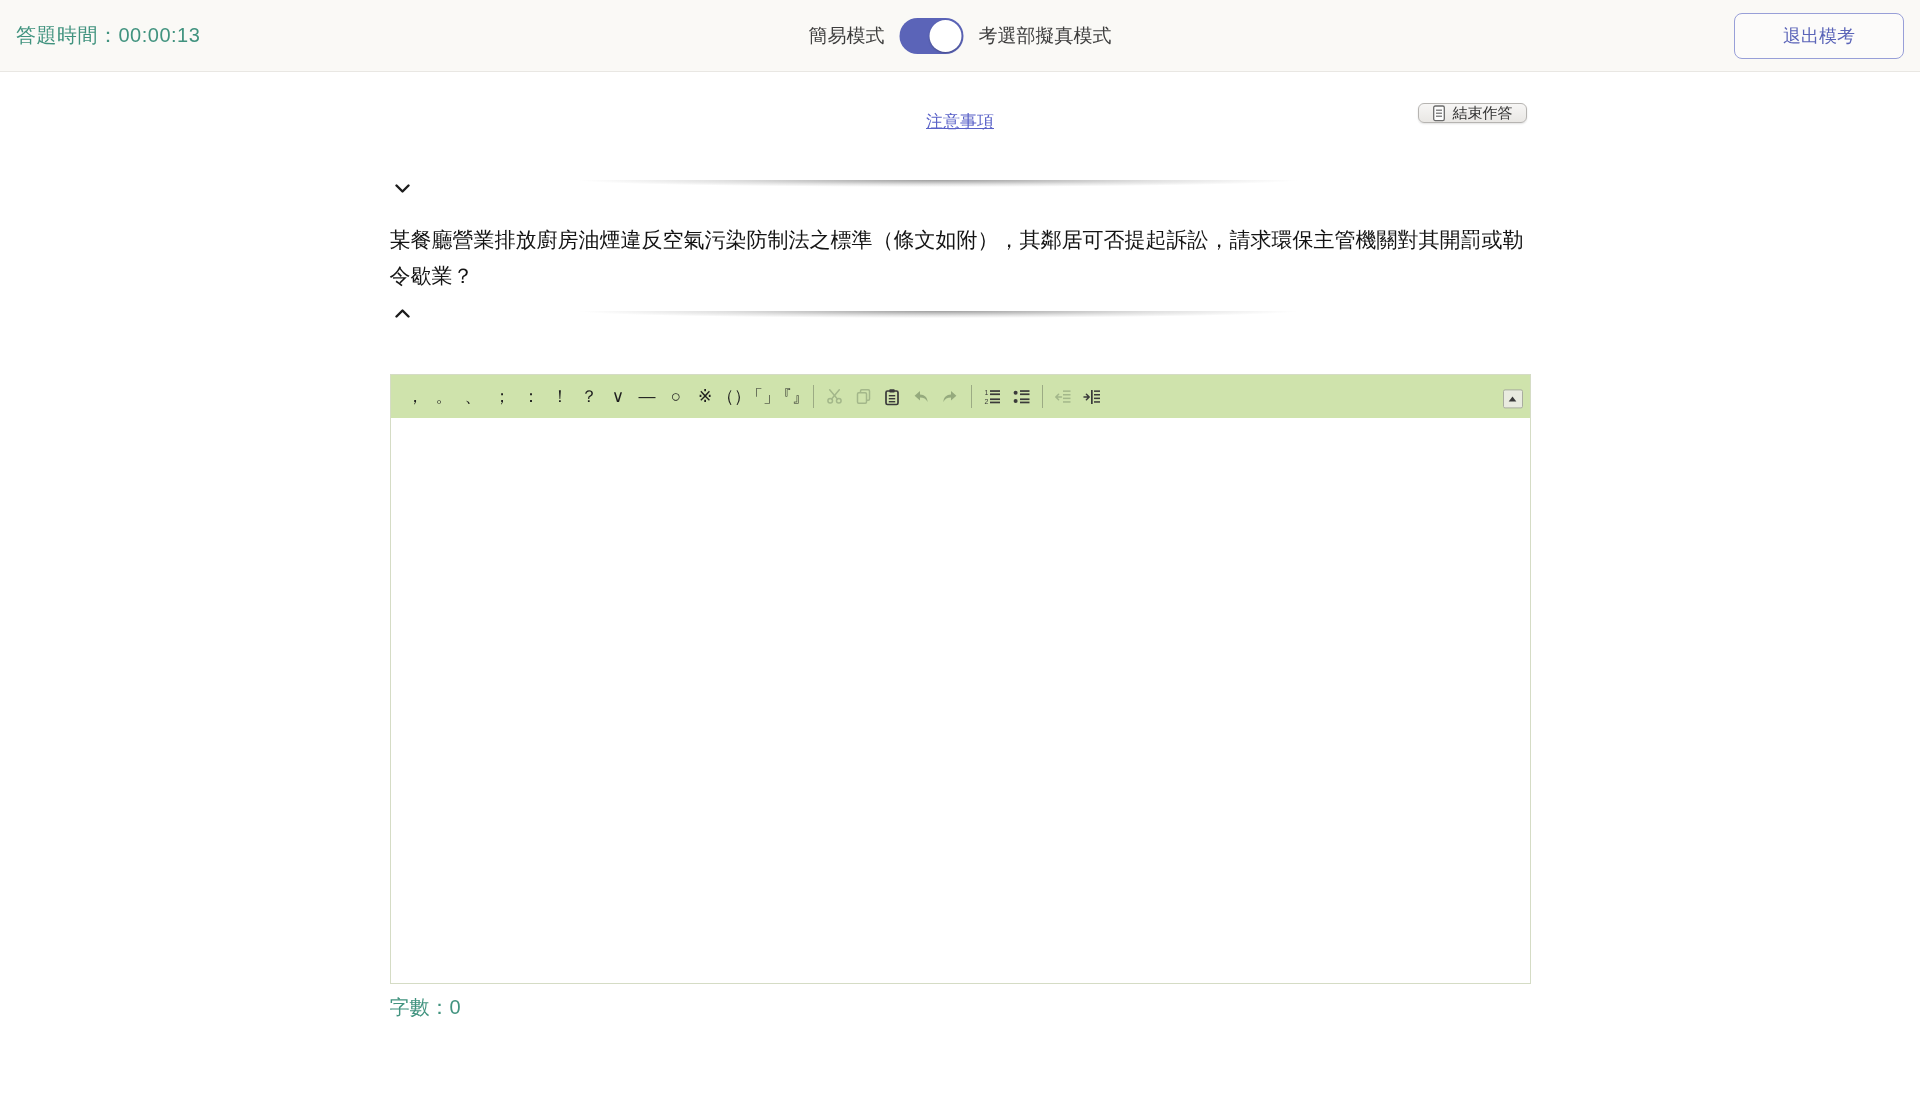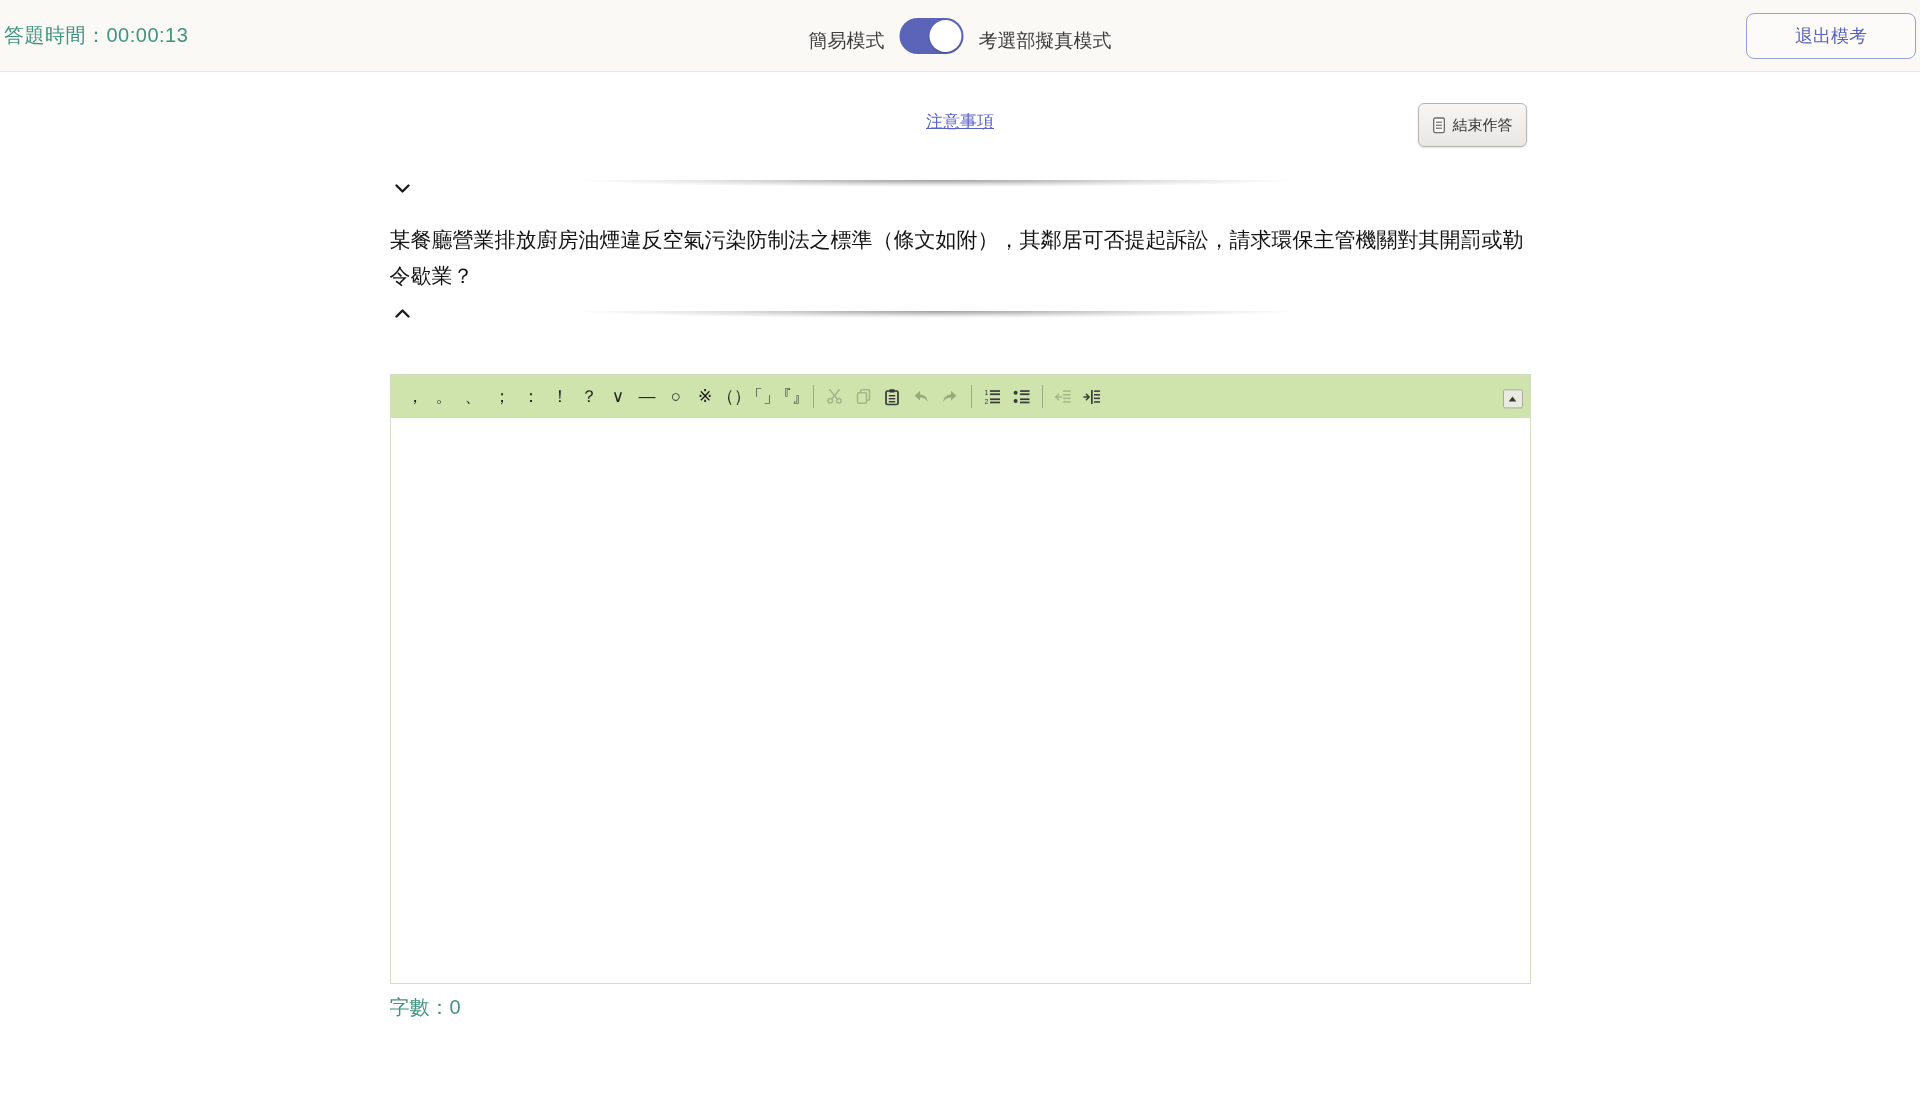--- a/index.html
+++ b/index.html
@@ -1,40 +1,40 @@
 <!DOCTYPE html>
 <html><head>
 <meta charset="utf-8">
 <style>
   * { margin:0; padding:0; box-sizing:border-box; }
   html,body { width:1920px; height:1109px; background:#ffffff; overflow:hidden;
               font-family:"Liberation Sans","DejaVu Sans",sans-serif; }
 
   
   .topbar { height:72px; background:#faf9f6; border-bottom:1px solid #e9e7e3;
-            display:flex; align-items:center; padding:0 4px; position:relative; }
+            display:flex; align-items:center; padding:0 16px; position:relative; }
   .timer { color:#41937f; font-size:20px; letter-spacing:.5px; }
   .mode-group { position:absolute; left:50%; transform:translateX(-50%);
-                display:flex; align-items:flex-end; gap:15px; }
+                display:flex; align-items:center; gap:15px; }
   .mode-label { font-size:19px; color:#3d3d3d; }
   .toggle { width:64px; height:36px; border-radius:18px; background:#5b64b8;
             position:relative; cursor:pointer; flex:0 0 auto; }
   .toggle-knob { position:absolute; top:2px; right:2px; width:32px; height:32px;
                  border-radius:50%; background:#ffffff; box-shadow:0 1px 2px rgba(0,0,0,.25); }
   .exit-btn { margin-left:auto; width:170px; height:46px; border:1px solid #989fd8;
               border-radius:8px; background:#fcfbfa; color:#5b64b8; font-size:18px;
               display:flex; align-items:center; justify-content:center; cursor:pointer; }
 
   
   .content { width:1141px; margin:0 auto; position:relative; }
 
   .subheader { margin-top:30px; height:38px; position:relative;
                display:flex; align-items:center; justify-content:center; }
   .notice-link { color:#5a62c8; font-size:17px; text-decoration:underline; cursor:pointer; }
-  .finish-btn { position:absolute; right:4px; top:1px; height:44px; padding:0 13px;
+  .finish-btn { position:absolute; right:4px; top:1px; height:20px; padding:0 13px;
                 display:flex; align-items:center; gap:7px;
                 background:linear-gradient(#f7f6f5,#e9e7e4); border:1px solid #b6b4b1;
                 border-radius:6px; box-shadow:0 1px 2px rgba(0,0,0,.12);
                 font-size:15px; color:#333; cursor:pointer; }
 
   .fold-row { position:relative; height:18px; }
   .fold-row.top { margin-top:36px; }
   .fold-row.bottom { margin-top:10px; }
   .divider { position:absolute; left:103px; width:890px; height:9px;
              background:radial-gradient(ellipse 52% 100% at 50% 0,

